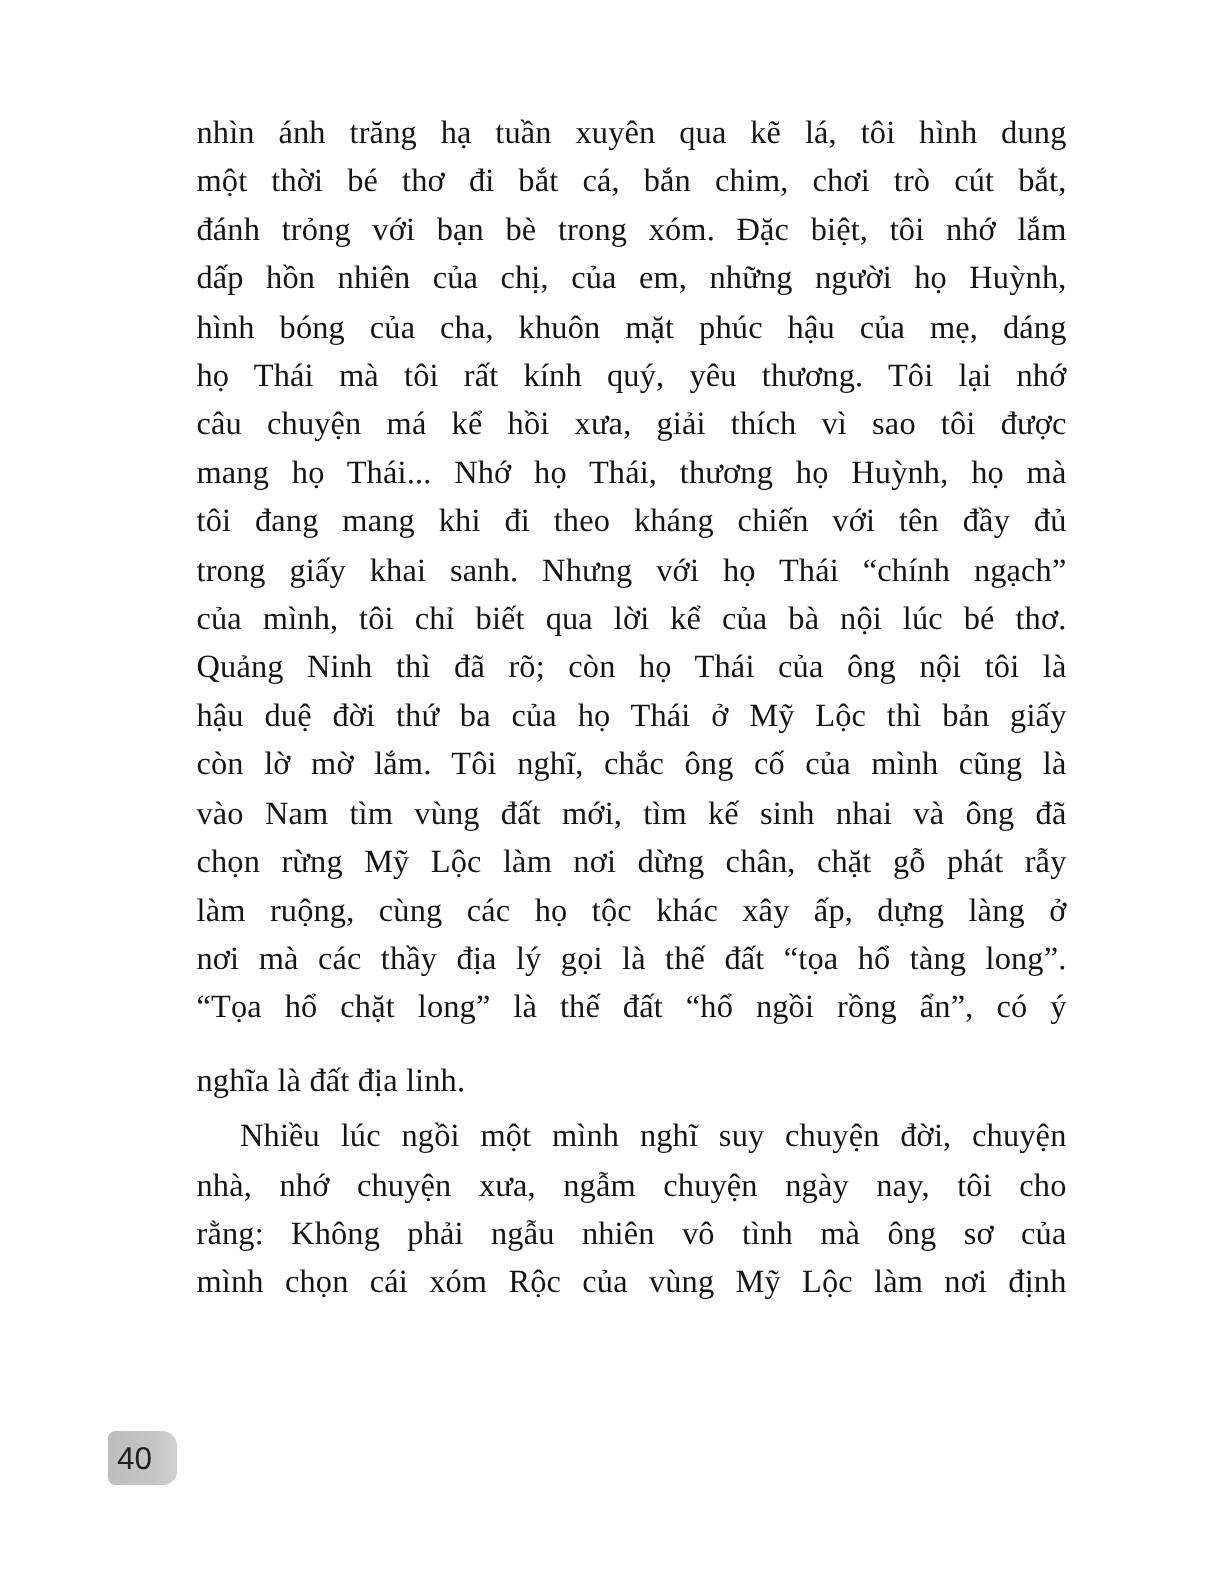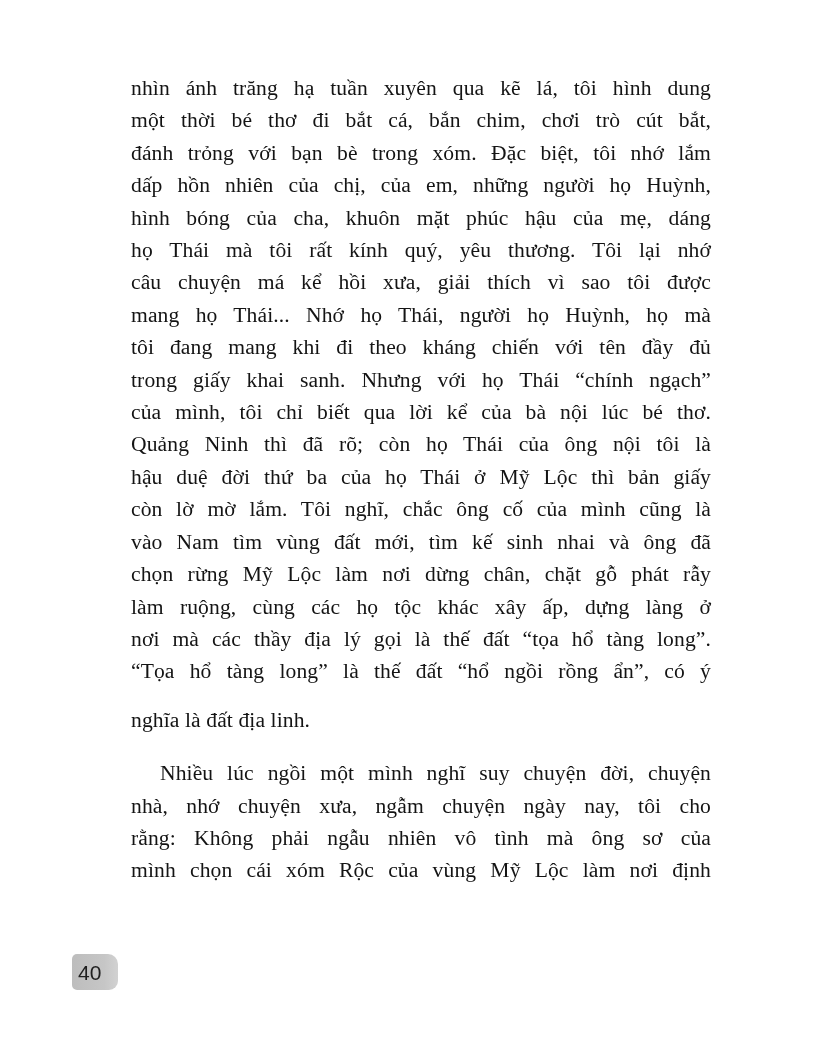--- a/index.html
+++ b/index.html
@@ -20,21 +20,21 @@
     inset: 0;
     background: #ffffff;
   }
   .text-block {
     position: absolute;
     left: 131px;
     top: 72px;
     width: 580px;
   }
   .paragraph { margin: 0; }
-  .paragraph + .paragraph { margin-top: 21px; }
+  .paragraph + .paragraph { margin-top: 5px; }
   .line {
     font-size: 21.6px;
     line-height: 32.4px;
     text-align: justify;
     text-align-last: justify;
     letter-spacing: 0.1px;
     color: #141414;
   }
   .line.last {
     text-align-last: left;
@@ -70,32 +70,32 @@
 <div class="page">
   <div class="text-block">
       <div class="paragraph">
         <div class="line">nhìn ánh trăng hạ tuần xuyên qua kẽ lá, tôi hình dung</div>
         <div class="line">một thời bé thơ đi bắt cá, bắn chim, chơi trò cút bắt,</div>
         <div class="line">đánh trỏng với bạn bè trong xóm. Đặc biệt, tôi nhớ lắm</div>
         <div class="line">dấp hồn nhiên của chị, của em, những người họ Huỳnh,</div>
         <div class="line">hình bóng của cha, khuôn mặt phúc hậu của mẹ, dáng</div>
         <div class="line">họ Thái mà tôi rất kính quý, yêu thương. Tôi lại nhớ</div>
         <div class="line">câu chuyện má kể hồi xưa, giải thích vì sao tôi được</div>
-        <div class="line">mang họ Thái... Nhớ họ Thái, người họ Huỳnh, họ mà</div>
+        <div class="line">mang họ Thái... Nhớ họ Thái, thương họ Huỳnh, họ mà</div>
         <div class="line">tôi đang mang khi đi theo kháng chiến với tên đầy đủ</div>
         <div class="line">trong giấy khai sanh. Nhưng với họ Thái “chính ngạch”</div>
         <div class="line">của mình, tôi chỉ biết qua lời kể của bà nội lúc bé thơ.</div>
         <div class="line">Quảng Ninh thì đã rõ; còn họ Thái của ông nội tôi là</div>
         <div class="line">hậu duệ đời thứ ba của họ Thái ở Mỹ Lộc thì bản giấy</div>
         <div class="line">còn lờ mờ lắm. Tôi nghĩ, chắc ông cố của mình cũng là</div>
         <div class="line">vào Nam tìm vùng đất mới, tìm kế sinh nhai và ông đã</div>
         <div class="line">chọn rừng Mỹ Lộc làm nơi dừng chân, chặt gỗ phát rẫy</div>
         <div class="line">làm ruộng, cùng các họ tộc khác xây ấp, dựng làng ở</div>
         <div class="line">nơi mà các thầy địa lý gọi là thế đất “tọa hổ tàng long”.</div>
-        <div class="line">“Tọa hổ tàng long” là thế đất “hổ ngồi rồng ẩn”, có ý</div>
+        <div class="line">“Tọa hổ chặt long” là thế đất “hổ ngồi rồng ẩn”, có ý</div>
         <div class="line last">nghĩa là đất địa linh.</div>
       </div>
       <div class="paragraph indent">
         <div class="line">Nhiều lúc ngồi một mình nghĩ suy chuyện đời, chuyện</div>
         <div class="line">nhà, nhớ chuyện xưa, ngẫm chuyện ngày nay, tôi cho</div>
         <div class="line">rằng: Không phải ngẫu nhiên vô tình mà ông sơ của</div>
         <div class="line">mình chọn cái xóm Rộc của vùng Mỹ Lộc làm nơi định</div>
       </div>
     </div>
   <div class="page-number-badge">

